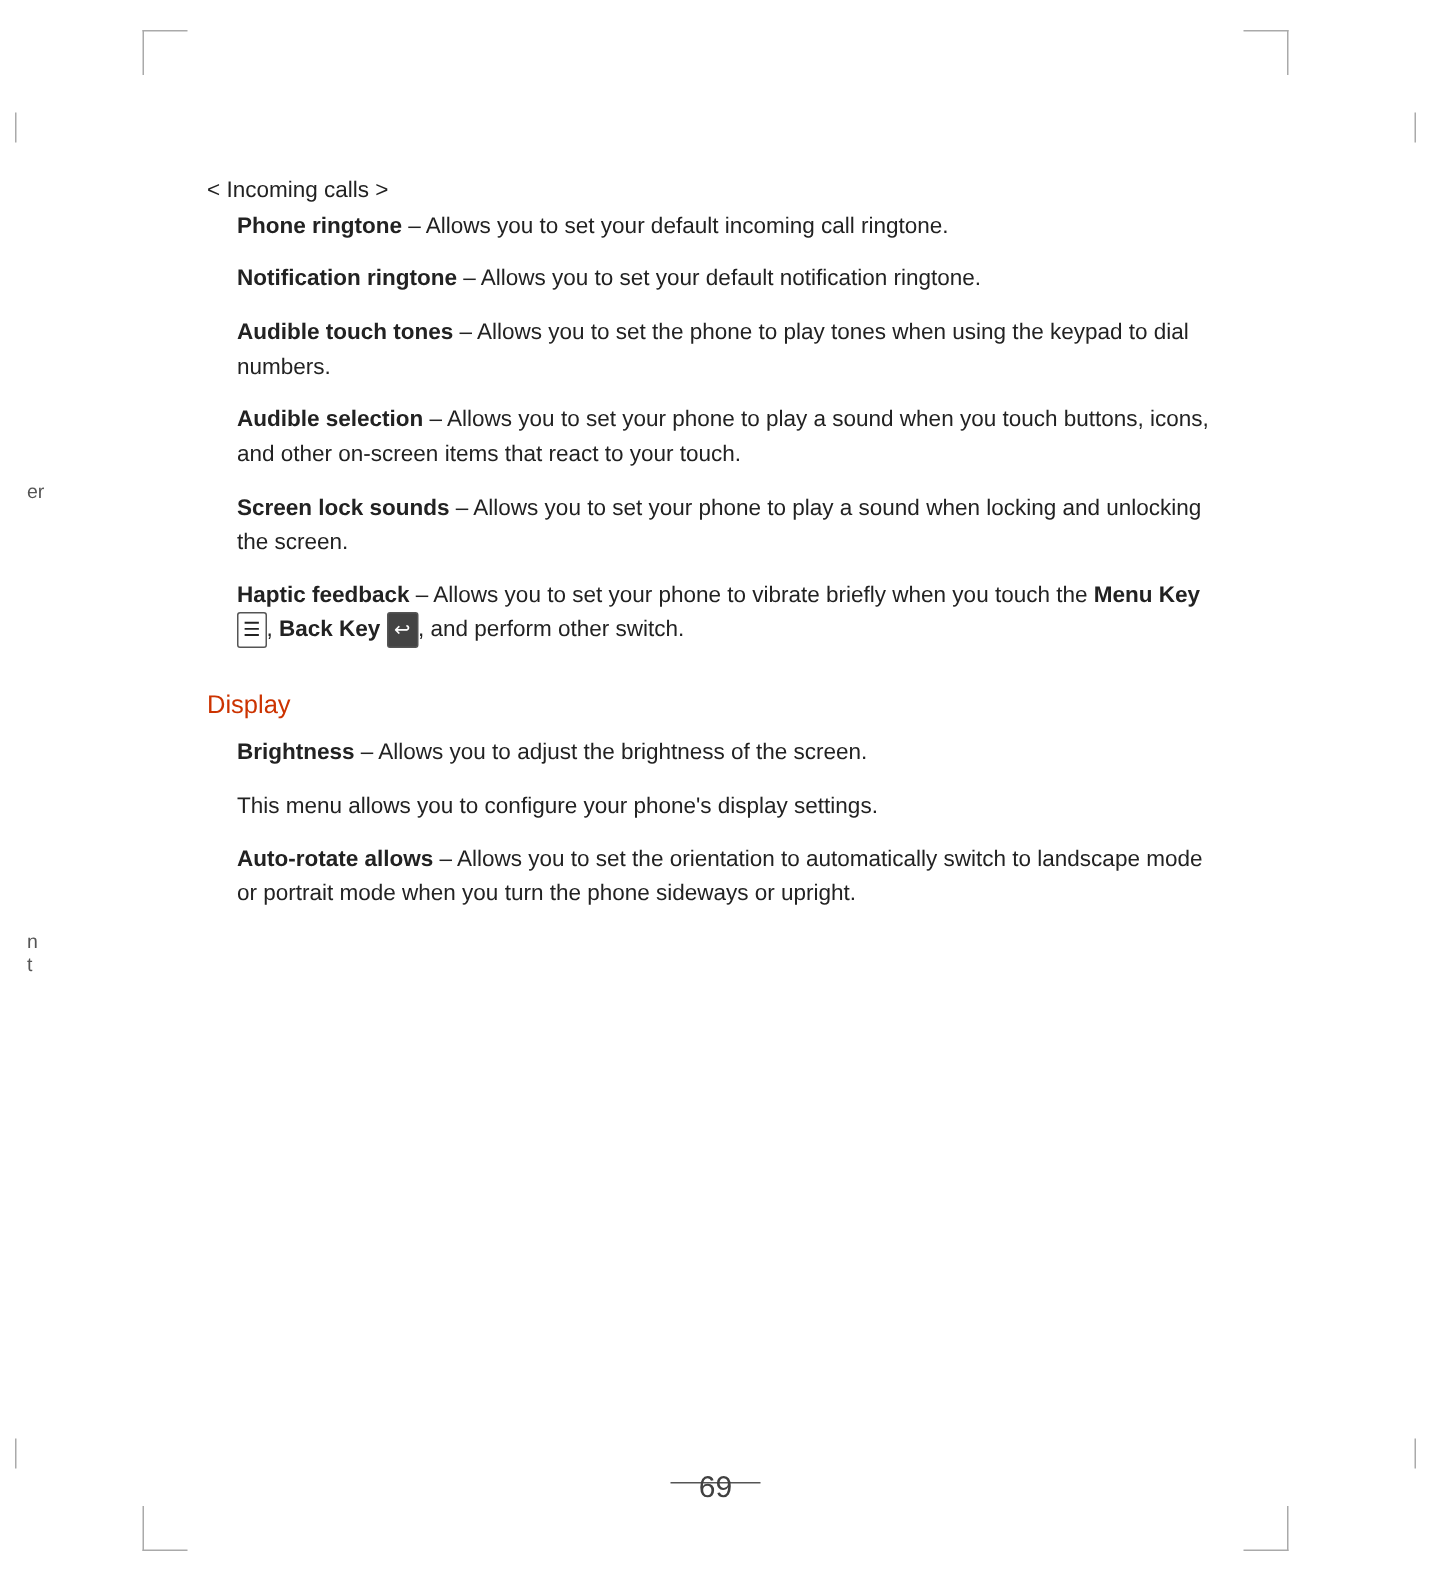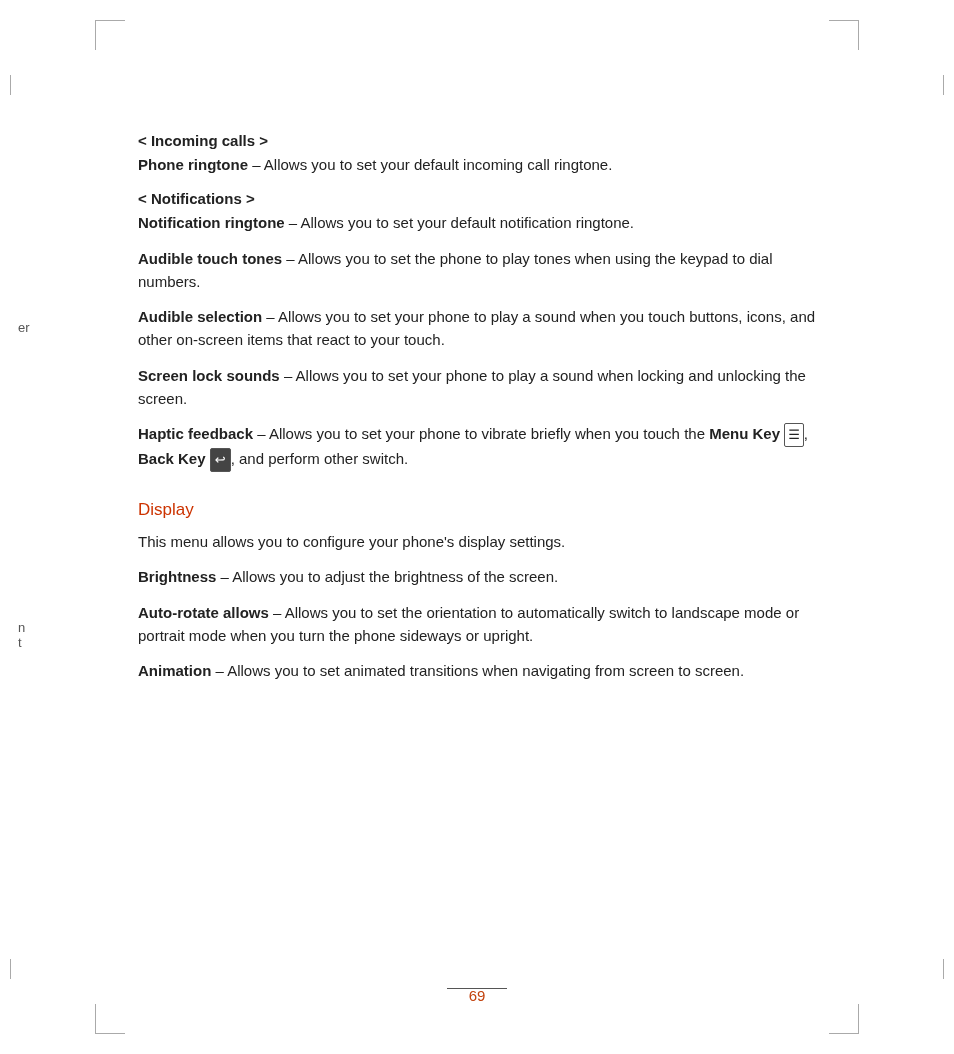--- a/index.html
+++ b/index.html
@@ -58,24 +58,24 @@
     .right-mark-bottom { position: absolute; bottom: 75px; right: 10px; width: 1px; height: 20px; background: #aaa; }
 
     .content-area {
       position: absolute;
       top: 118px;
       left: 138px;
       width: 680px;
     }
 
     .section-header {
-      font-weight: bold;
+      font-weight: normal;
       font-size: 15px;
       margin-bottom: 4px;
-      margin-top: 14px;
+      margin-top: 0;
     }
 
     .display-heading {
       color: #cc3300;
       font-weight: normal;
       font-size: 17px;
       margin-top: 28px;
       margin-bottom: 10px;
     }
 
@@ -97,22 +97,22 @@
       font-size: 13px;
       vertical-align: middle;
       border-radius: 2px;
     }
 
     .page-number {
       position: absolute;
       bottom: 50px;
       left: 50%;
       transform: translateX(-50%);
-      font-size: 15px;
-      color: #c2410c;
+      font-size: 20px;
+      color: #404040;
     }
 
     .page-number-line {
       position: absolute;
       bottom: 65px;
       left: 50%;
       transform: translateX(-50%);
       width: 60px;
       height: 1px;
       background: #555;
@@ -131,20 +131,21 @@
       top: 620px;
       left: 18px;
       font-size: 13px;
       color: #555;
     }
 
     .paragraph {
       margin-bottom: 12px;
       line-height: 1.55;
       font-size: 15px;
+      margin-left: 20px;
     }
   </style>
 </head>
 <body>
 
 <div class="page-container">
 
   <div class="corner-mark top-left-v"></div>
   <div class="corner-mark-h top-left-h"></div>
   <div class="corner-mark top-right-v"></div>
@@ -165,21 +166,20 @@
 t</div>
 
   <div class="content-area">
 
     <div class="section-header">&lt; Incoming calls &gt;</div>
 
     <div class="paragraph">
       <strong>Phone ringtone</strong><span> – Allows you to set your default incoming call ringtone.</span>
     </div>
 
-    <div class="section-header">&lt; Notifications &gt;</div>
 
     <div class="paragraph">
       <strong>Notification ringtone</strong><span> – Allows you to set your default notification ringtone.</span>
     </div>
 
 
     <div class="paragraph">
       <strong>Audible touch tones</strong><span> – Allows you to set the phone to play tones when using the keypad to dial numbers.</span>
     </div>
 
@@ -190,33 +190,30 @@
     <div class="paragraph">
       <strong>Screen lock sounds</strong><span> – Allows you to set your phone to play a sound when locking and unlocking the screen.</span>
     </div>
 
     <div class="paragraph">
       <strong>Haptic feedback</strong><span> – Allows you to set your phone to vibrate briefly when you touch the </span><strong>Menu Key</strong> <span class="menu-key-box">☰</span><span>, </span><strong>Back Key</strong> <span class="back-key-box">↩</span><span>, and perform other switch.</span>
     </div>
 
     <div class="display-heading">Display</div>
 
+    <div class="paragraph">
+      <strong>Brightness</strong><span> – Allows you to adjust the brightness of the screen.</span>
+    </div>
+
     <div class="paragraph">This menu allows you to configure your phone's display settings.</div>
 
     <div class="paragraph">
-      <strong>Brightness</strong><span> – Allows you to adjust the brightness of the screen.</span>
-    </div>
-
-    <div class="paragraph">
       <strong>Auto-rotate allows</strong><span> – Allows you to set the orientation to automatically switch to landscape mode or portrait mode when you turn the phone sideways or upright.</span>
     </div>
 
-    <div class="paragraph">
-      <strong>Animation</strong><span> – Allows you to set animated transitions when navigating from screen to screen.</span>
-    </div>
 
   </div>
 
   <div class="page-number-line"></div>
 
   <div class="page-number">69</div>
 
 </div>
 
 </body></html>

